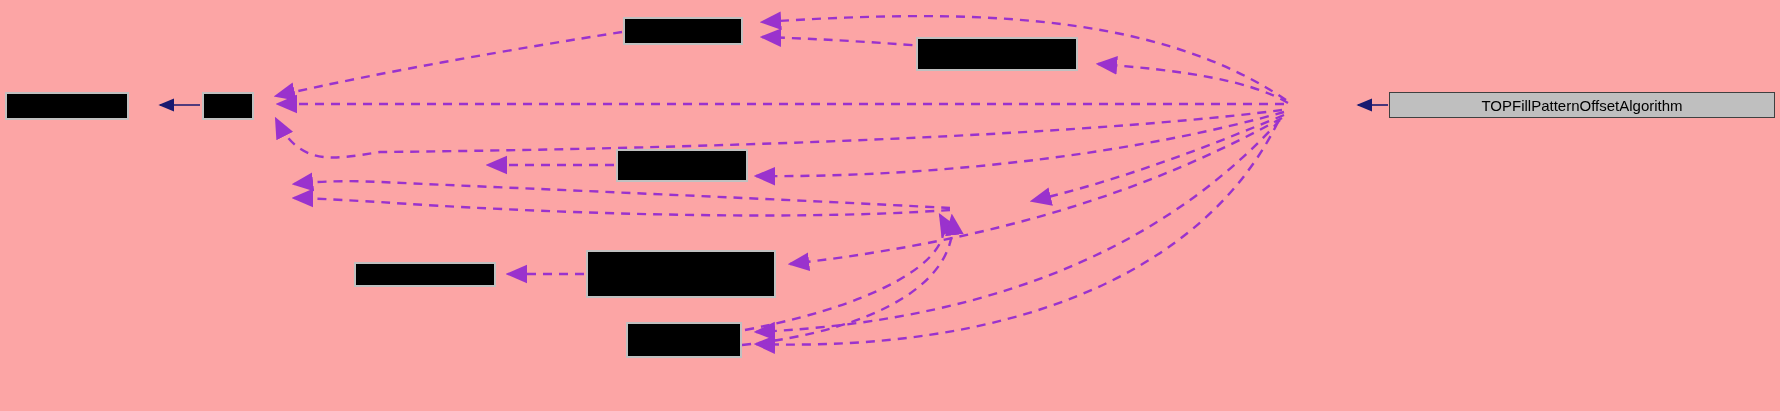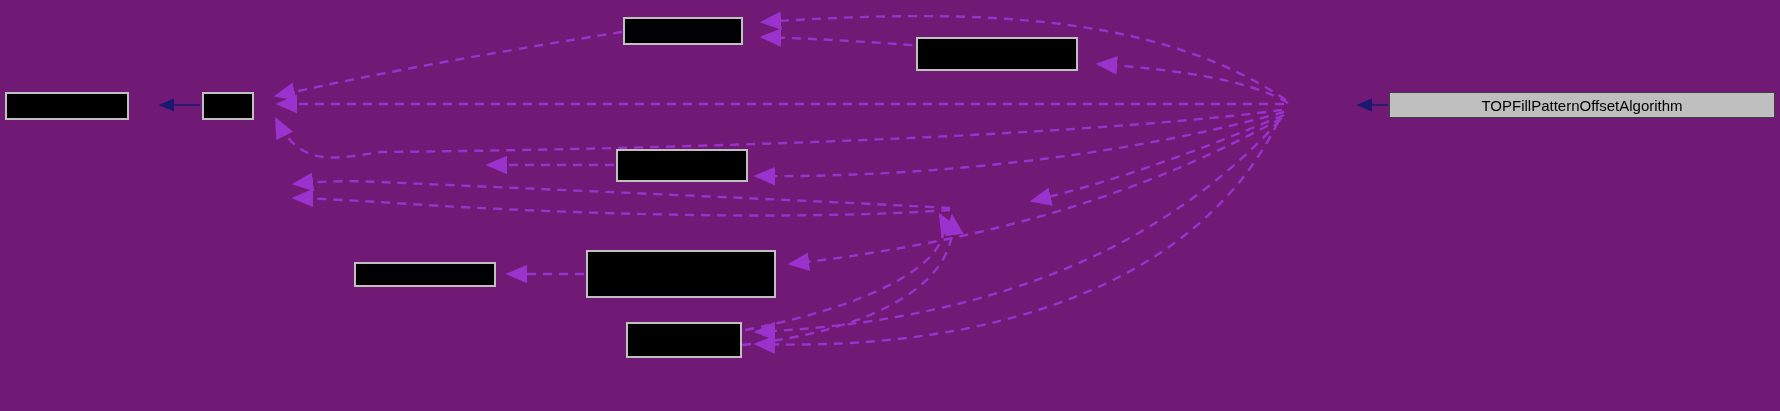--- a/index.html
+++ b/index.html
@@ -4,21 +4,21 @@
 <style>
   html, body {
     margin: 0;
     padding: 0;
     background: #000000;
   }
   #graph-canvas {
     position: relative;
     width: 1780px;
     height: 411px;
-    background: #701a75;
+    background: #fca5a5;
     overflow: hidden;
     font-family: "Liberation Sans", sans-serif;
     text-align: right;
   }
   #edge-layer {
     position: absolute;
     left: 0;
     top: 0;
     width: 1780px;
     height: 411px;

